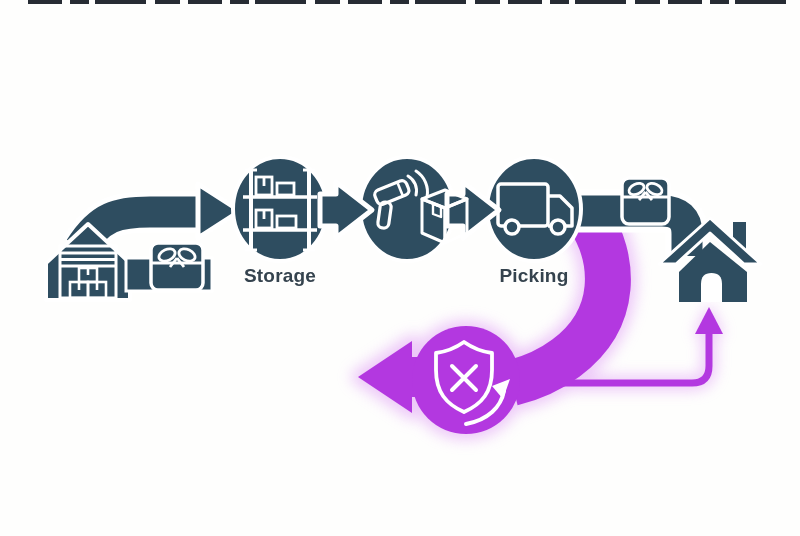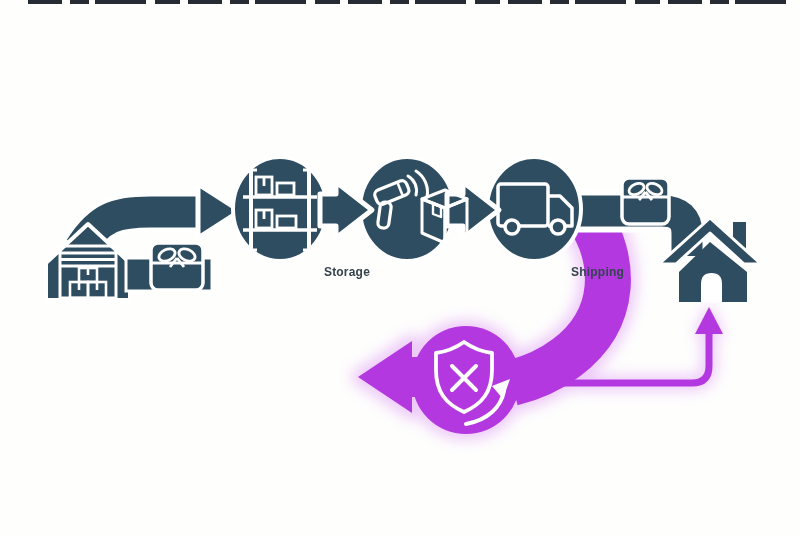--- a/index.html
+++ b/index.html
@@ -13,22 +13,22 @@
   
   .top-strip{
     position:absolute;top:0;left:28px;width:762px;height:4px;
     background-image:repeating-linear-gradient(90deg,
       #272C34 0px,#272C34 34px,transparent 34px,transparent 42px,
       #272C34 42px,#272C34 61px,transparent 61px,transparent 67px,
       #272C34 67px,#272C34 118px,transparent 118px,transparent 127px,
       #272C34 127px,#272C34 152px,transparent 152px,transparent 160px);
   }
   .flow-label{
-    position:absolute;width:180px;text-align:right;
-    font-size:12px;font-weight:600;color:#35434E;letter-spacing:.2px;
+    position:absolute;width:180px;text-align:center;
+    font-size:19px;font-weight:600;color:#35434E;letter-spacing:.2px;
   }
   .lbl-storage{left:190px;top:265px;}
   .lbl-picking{left:317px;top:265px;}
   .lbl-shipping{left:444px;top:265px;}
 </style>
 </head>
 <body>
 
 <div class="stage-wrap">
 
@@ -177,15 +177,15 @@
       <g>
         <rect x="733" y="222" width="13" height="28" fill="#2E4D60"></rect>
         <polygon points="659,264 710,218 761,264 744,264 710,233 676,264" fill="#2E4D60" stroke="#FFFFFF" stroke-width="3" stroke-linejoin="round"></polygon>
         <polygon points="679,302 679,272 710,242 747,272 747,302" fill="#2E4D60"></polygon>
         <path d="M701,302 V284 Q701,273 711.5,273 Q722,273 722,284 V302 Z" fill="#FFFFFF"></path>
       </g>
     </g>
   </svg>
 
   <div class="flow-label lbl-storage">Storage</div>
-  <div class="flow-label lbl-shipping">Shipping</div>
+  <div class="flow-label lbl-shipping">Picking</div>
 
 </div>
 
 </body></html>

